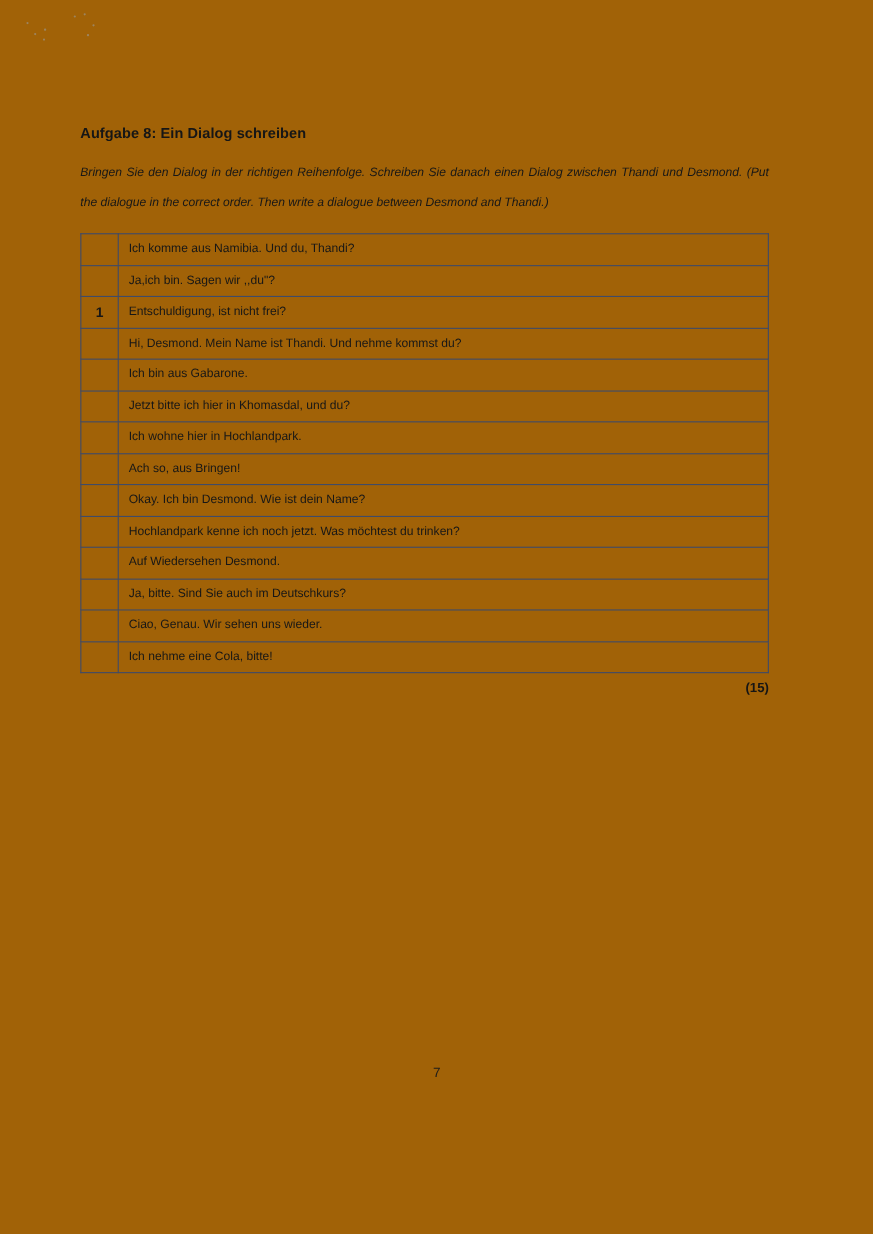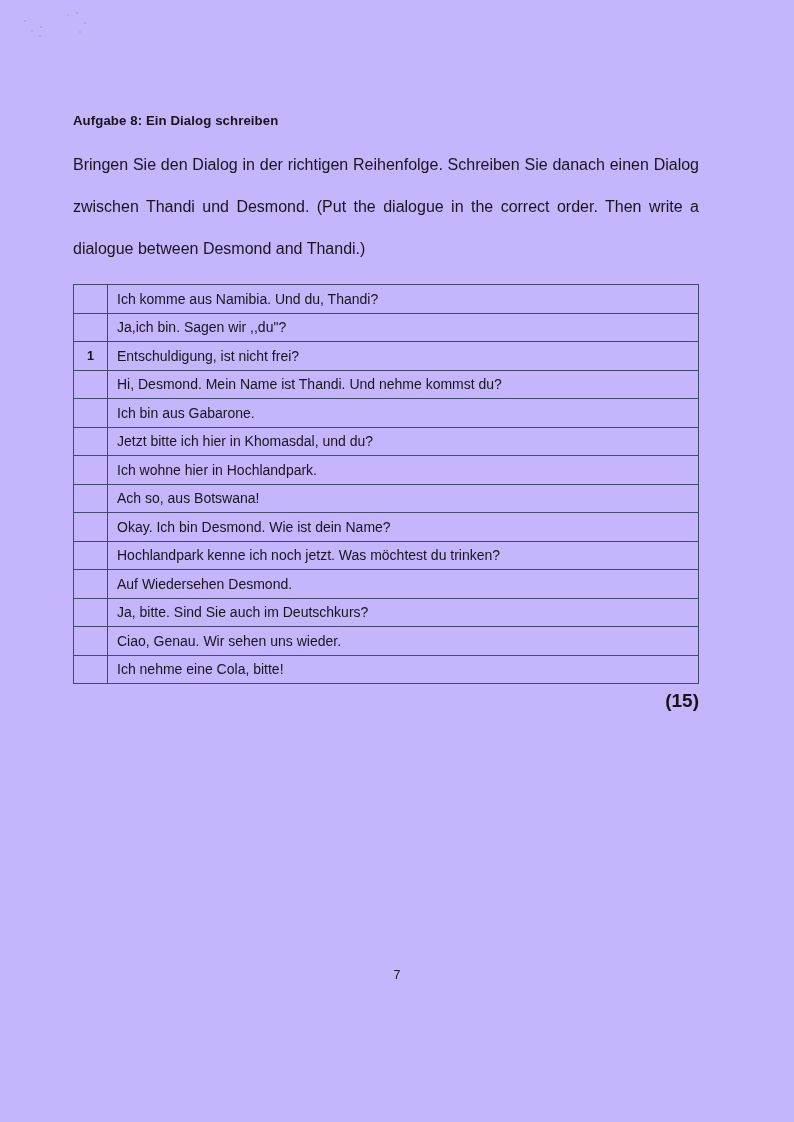--- a/index.html
+++ b/index.html
@@ -13,21 +13,21 @@
     position: relative;
     font-family: "Liberation Sans", sans-serif;
     color: #1b1b1b;
     overflow: hidden;
   }
   .page {
     position: absolute;
     left: 0; top: 0;
     width: 794px;
     height: 1122px;
-    background: #c4b5fd;
+    background: #a16207;
   }
   
   .speck {
     position: absolute;
     background: #9aa0a6;
     border-radius: 50%;
     opacity: .55;
   }
   .content {
     position: absolute;
@@ -36,53 +36,54 @@
     width: 626px;
   }
   .heading {
     font-size: 13.2px;
     font-weight: bold;
     letter-spacing: .1px;
     margin: 0 0 16px 0;
     color: #161616;
   }
   .intro {
-    font-size: 16px;
-    line-height: 42px;
+    font-size: 11px;
+    line-height: 27px;
     text-align: justify;
     margin: 0 0 14px 0;
     color: #171717;
+    font-style: italic;
   }
   table.dialogue {
     border-collapse: collapse;
     width: 626px;
     table-layout: fixed;
   }
   table.dialogue td {
     border: 1px solid #3f4b69;
     height: 27.5px;
-    font-size: 14px;
+    font-size: 11px;
     color: #171717;
     padding: 0 0 0 9px;
     vertical-align: middle;
     line-height: 1.15;
     white-space: nowrap;
     overflow: hidden;
   }
   table.dialogue td.num {
     width: 33px;
     padding: 0;
     text-align: center;
     font-weight: bold;
     font-size: 12.6px;
   }
   .marks {
     margin-top: 6px;
     text-align: right;
-    font-size: 19px;
+    font-size: 12px;
     font-weight: bold;
     width: 626px;
     color: #151515;
   }
   .pagenum {
     position: absolute;
     left: 0;
     top: 968px;
     width: 794px;
     text-align: center;
@@ -135,21 +136,21 @@
         <tr>
           <td class="num"></td>
           <td>Jetzt bitte ich hier in Khomasdal, und du?</td>
         </tr>
         <tr>
           <td class="num"></td>
           <td>Ich wohne hier in Hochlandpark.</td>
         </tr>
         <tr>
           <td class="num"></td>
-          <td>Ach so, aus Botswana!</td>
+          <td>Ach so, aus Bringen!</td>
         </tr>
         <tr>
           <td class="num"></td>
           <td>Okay. Ich bin Desmond. Wie ist dein Name?</td>
         </tr>
         <tr>
           <td class="num"></td>
           <td>Hochlandpark kenne ich noch jetzt. Was möchtest du trinken?</td>
         </tr>
         <tr>

